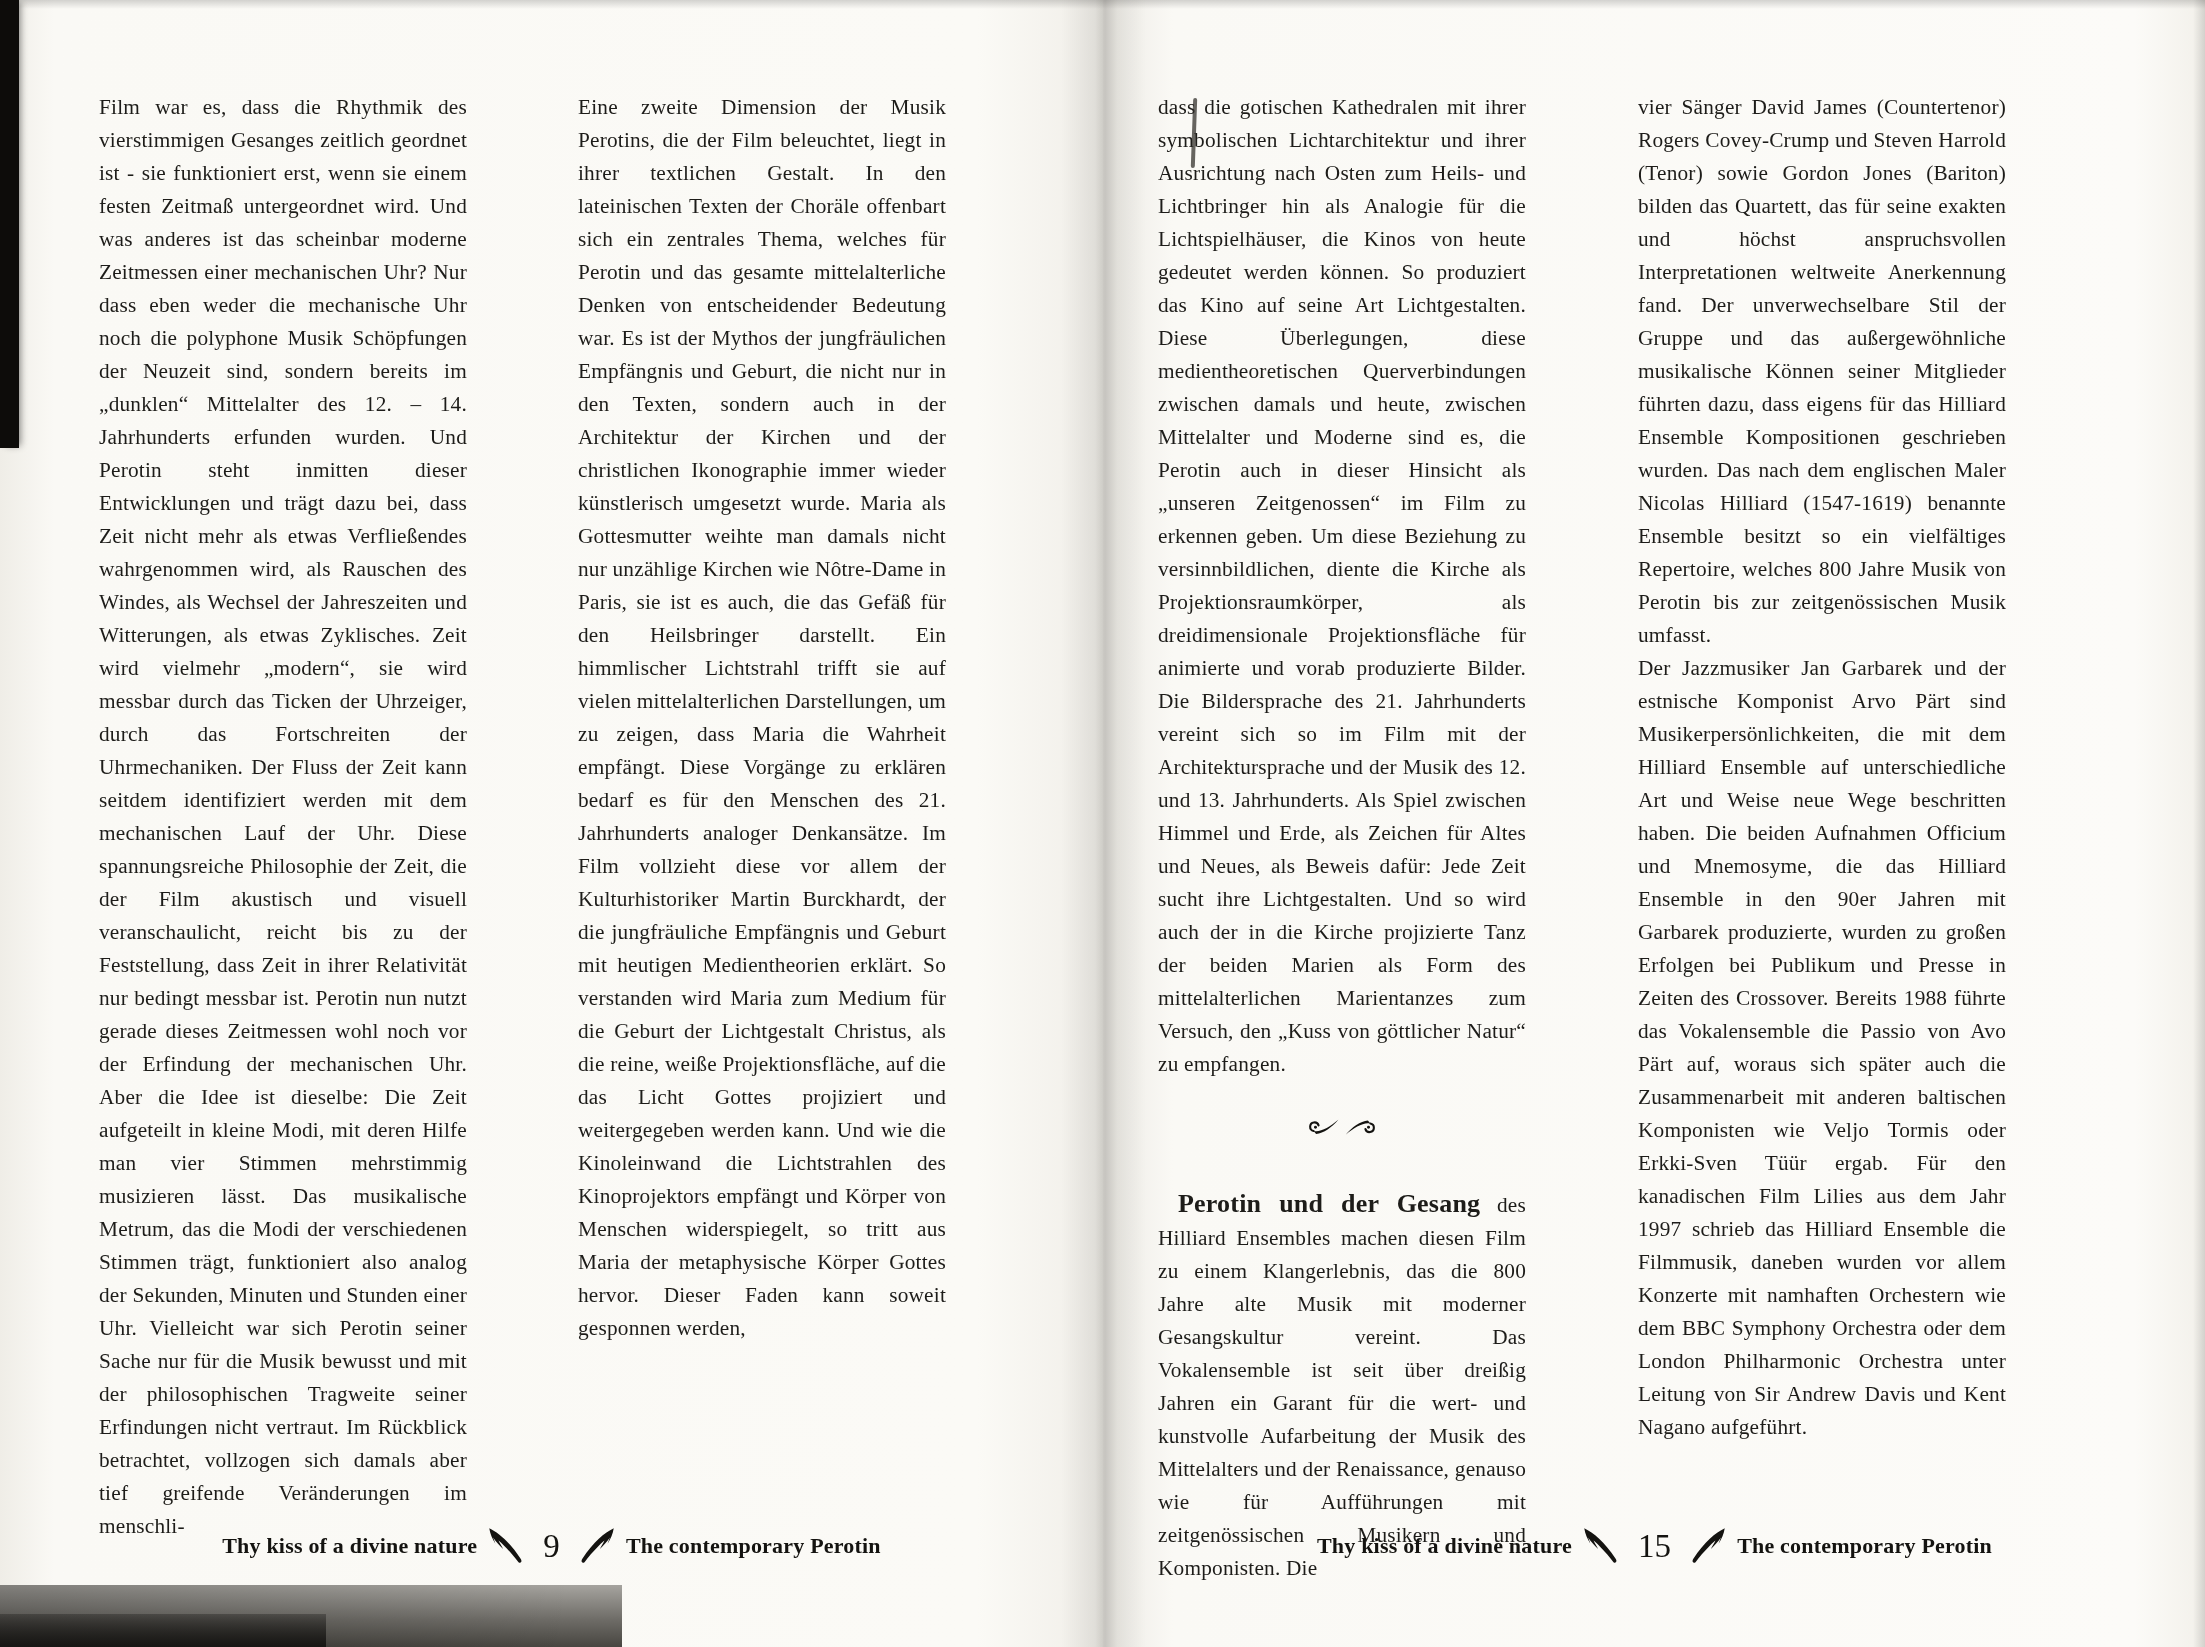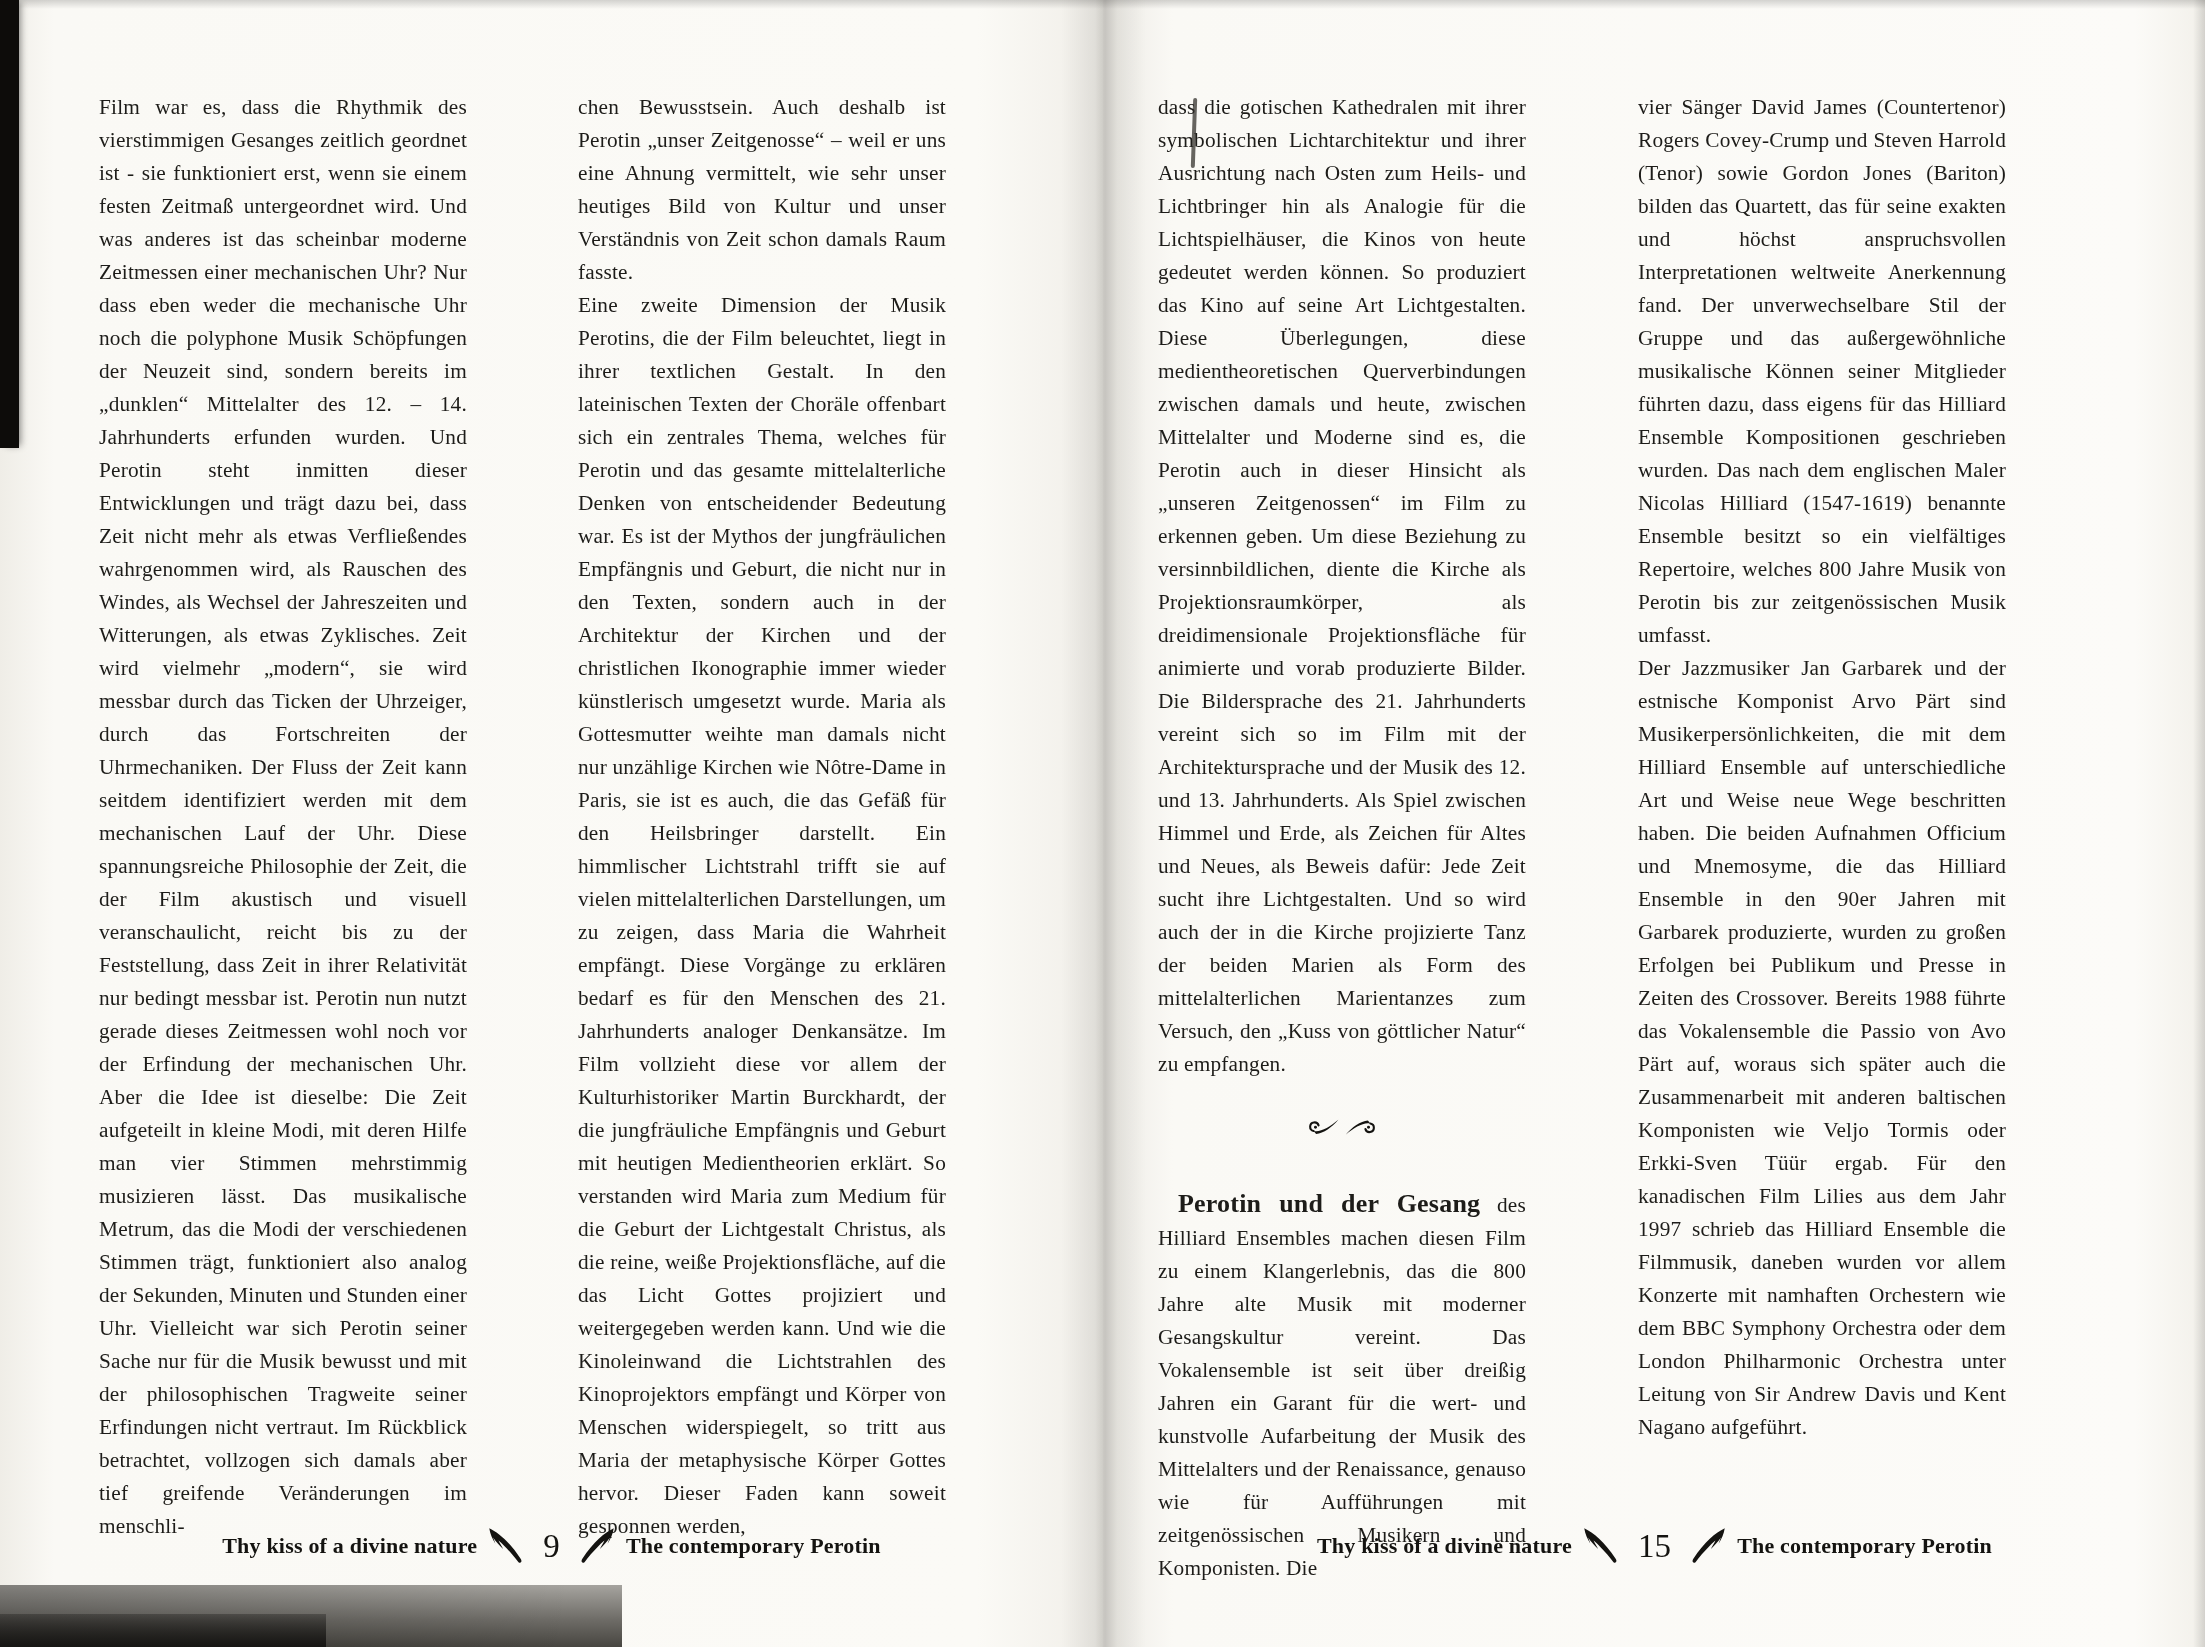--- a/index.html
+++ b/index.html
@@ -94,21 +94,20 @@
 </head>
 <body>
 
 <div class="canvas">
 
   <section class="page page-left">
     <div class="col col-a">
       <p>Film war es, dass die Rhythmik des vierstimmigen Gesanges zeitlich geordnet ist - sie funktioniert erst, wenn sie einem festen Zeitmaß untergeordnet wird. Und was anderes ist das scheinbar moderne Zeitmessen einer mechanischen Uhr? Nur dass eben weder die mechanische Uhr noch die polyphone Musik Schöpfungen der Neuzeit sind, sondern bereits im „dunklen“ Mittelalter des 12. – 14. Jahrhunderts erfunden wurden. Und Perotin steht inmitten dieser Entwicklungen und trägt dazu bei, dass Zeit nicht mehr als etwas Verfließendes wahrgenommen wird, als Rauschen des Windes, als Wechsel der Jahreszeiten und Witterungen, als etwas Zyklisches. Zeit wird vielmehr „modern“, sie wird messbar durch das Ticken der Uhrzeiger, durch das Fortschreiten der Uhrmechaniken. Der Fluss der Zeit kann seitdem identifiziert werden mit dem mechanischen Lauf der Uhr. Diese spannungsreiche Philosophie der Zeit, die der Film akustisch und visuell veranschaulicht, reicht bis zu der Feststellung, dass Zeit in ihrer Relativität nur bedingt messbar ist. Perotin nun nutzt gerade dieses Zeitmessen wohl noch vor der Erfindung der mechanischen Uhr. Aber die Idee ist dieselbe: Die Zeit aufgeteilt in kleine Modi, mit deren Hilfe man vier Stimmen mehrstimmig musizieren lässt. Das musikalische Metrum, das die Modi der verschiedenen Stimmen trägt, funktioniert also analog der Sekunden, Minuten und Stunden einer Uhr. Vielleicht war sich Perotin seiner Sache nur für die Musik bewusst und mit der philosophischen Tragweite seiner Erfindungen nicht vertraut. Im Rückblick betrachtet, vollzogen sich damals aber tief greifende Veränderungen im menschli-</p>
     </div>
     <div class="col col-b">
-      <p>chen Bewusstsein. Auch deshalb ist Perotin „unser Zeitgenosse“ – weil er uns eine Ahnung vermittelt, wie sehr unser heutiges Bild von Kultur und unser Verständnis von Zeit schon damals Raum fasste.</p>
       <p>Eine zweite Dimension der Musik Perotins, die der Film beleuchtet, liegt in ihrer textlichen Gestalt. In den lateinischen Texten der Choräle offenbart sich ein zentrales Thema, welches für Perotin und das gesamte mittelalterliche Denken von entscheidender Bedeutung war. Es ist der Mythos der jungfräulichen Empfängnis und Geburt, die nicht nur in den Texten, sondern auch in der Architektur der Kirchen und der christlichen Ikonographie immer wieder künstlerisch umgesetzt wurde. Maria als Gottesmutter weihte man damals nicht nur unzählige Kirchen wie Nôtre-Dame in Paris, sie ist es auch, die das Gefäß für den Heilsbringer darstellt. Ein himmlischer Lichtstrahl trifft sie auf vielen mittelalterlichen Darstellungen, um zu zeigen, dass Maria die Wahrheit empfängt. Diese Vorgänge zu erklären bedarf es für den Menschen des 21. Jahrhunderts analoger Denkansätze. Im Film vollzieht diese vor allem der Kulturhistoriker Martin Burckhardt, der die jungfräuliche Empfängnis und Geburt mit heutigen Medientheorien erklärt. So verstanden wird Maria zum Medium für die Geburt der Lichtgestalt Christus, als die reine, weiße Projektionsfläche, auf die das Licht Gottes projiziert und weitergegeben werden kann. Und wie die Kinoleinwand die Lichtstrahlen des Kinoprojektors empfängt und Körper von Menschen widerspiegelt, so tritt aus Maria der metaphysische Körper Gottes hervor. Dieser Faden kann soweit gesponnen werden,</p>
     </div>
     <div class="footer">
       <span class="flabel">Thy kiss of a divine nature</span>
       <span class="wing">
         <svg viewBox="0 0 58 52" width="45" height="40">
           <path d="M4 3 C16 9, 30 20, 45 43 C47 46, 45 49, 42 47 C30 32, 22 24, 16 19 C18 23, 20 26, 22 30 C17 25, 13 21, 9 15 C10 18, 11 20, 12 23 C8 17, 5 10, 4 3 Z" fill="#141310"></path>
         </svg>
       </span>
       <span class="fnumber">9</span>

